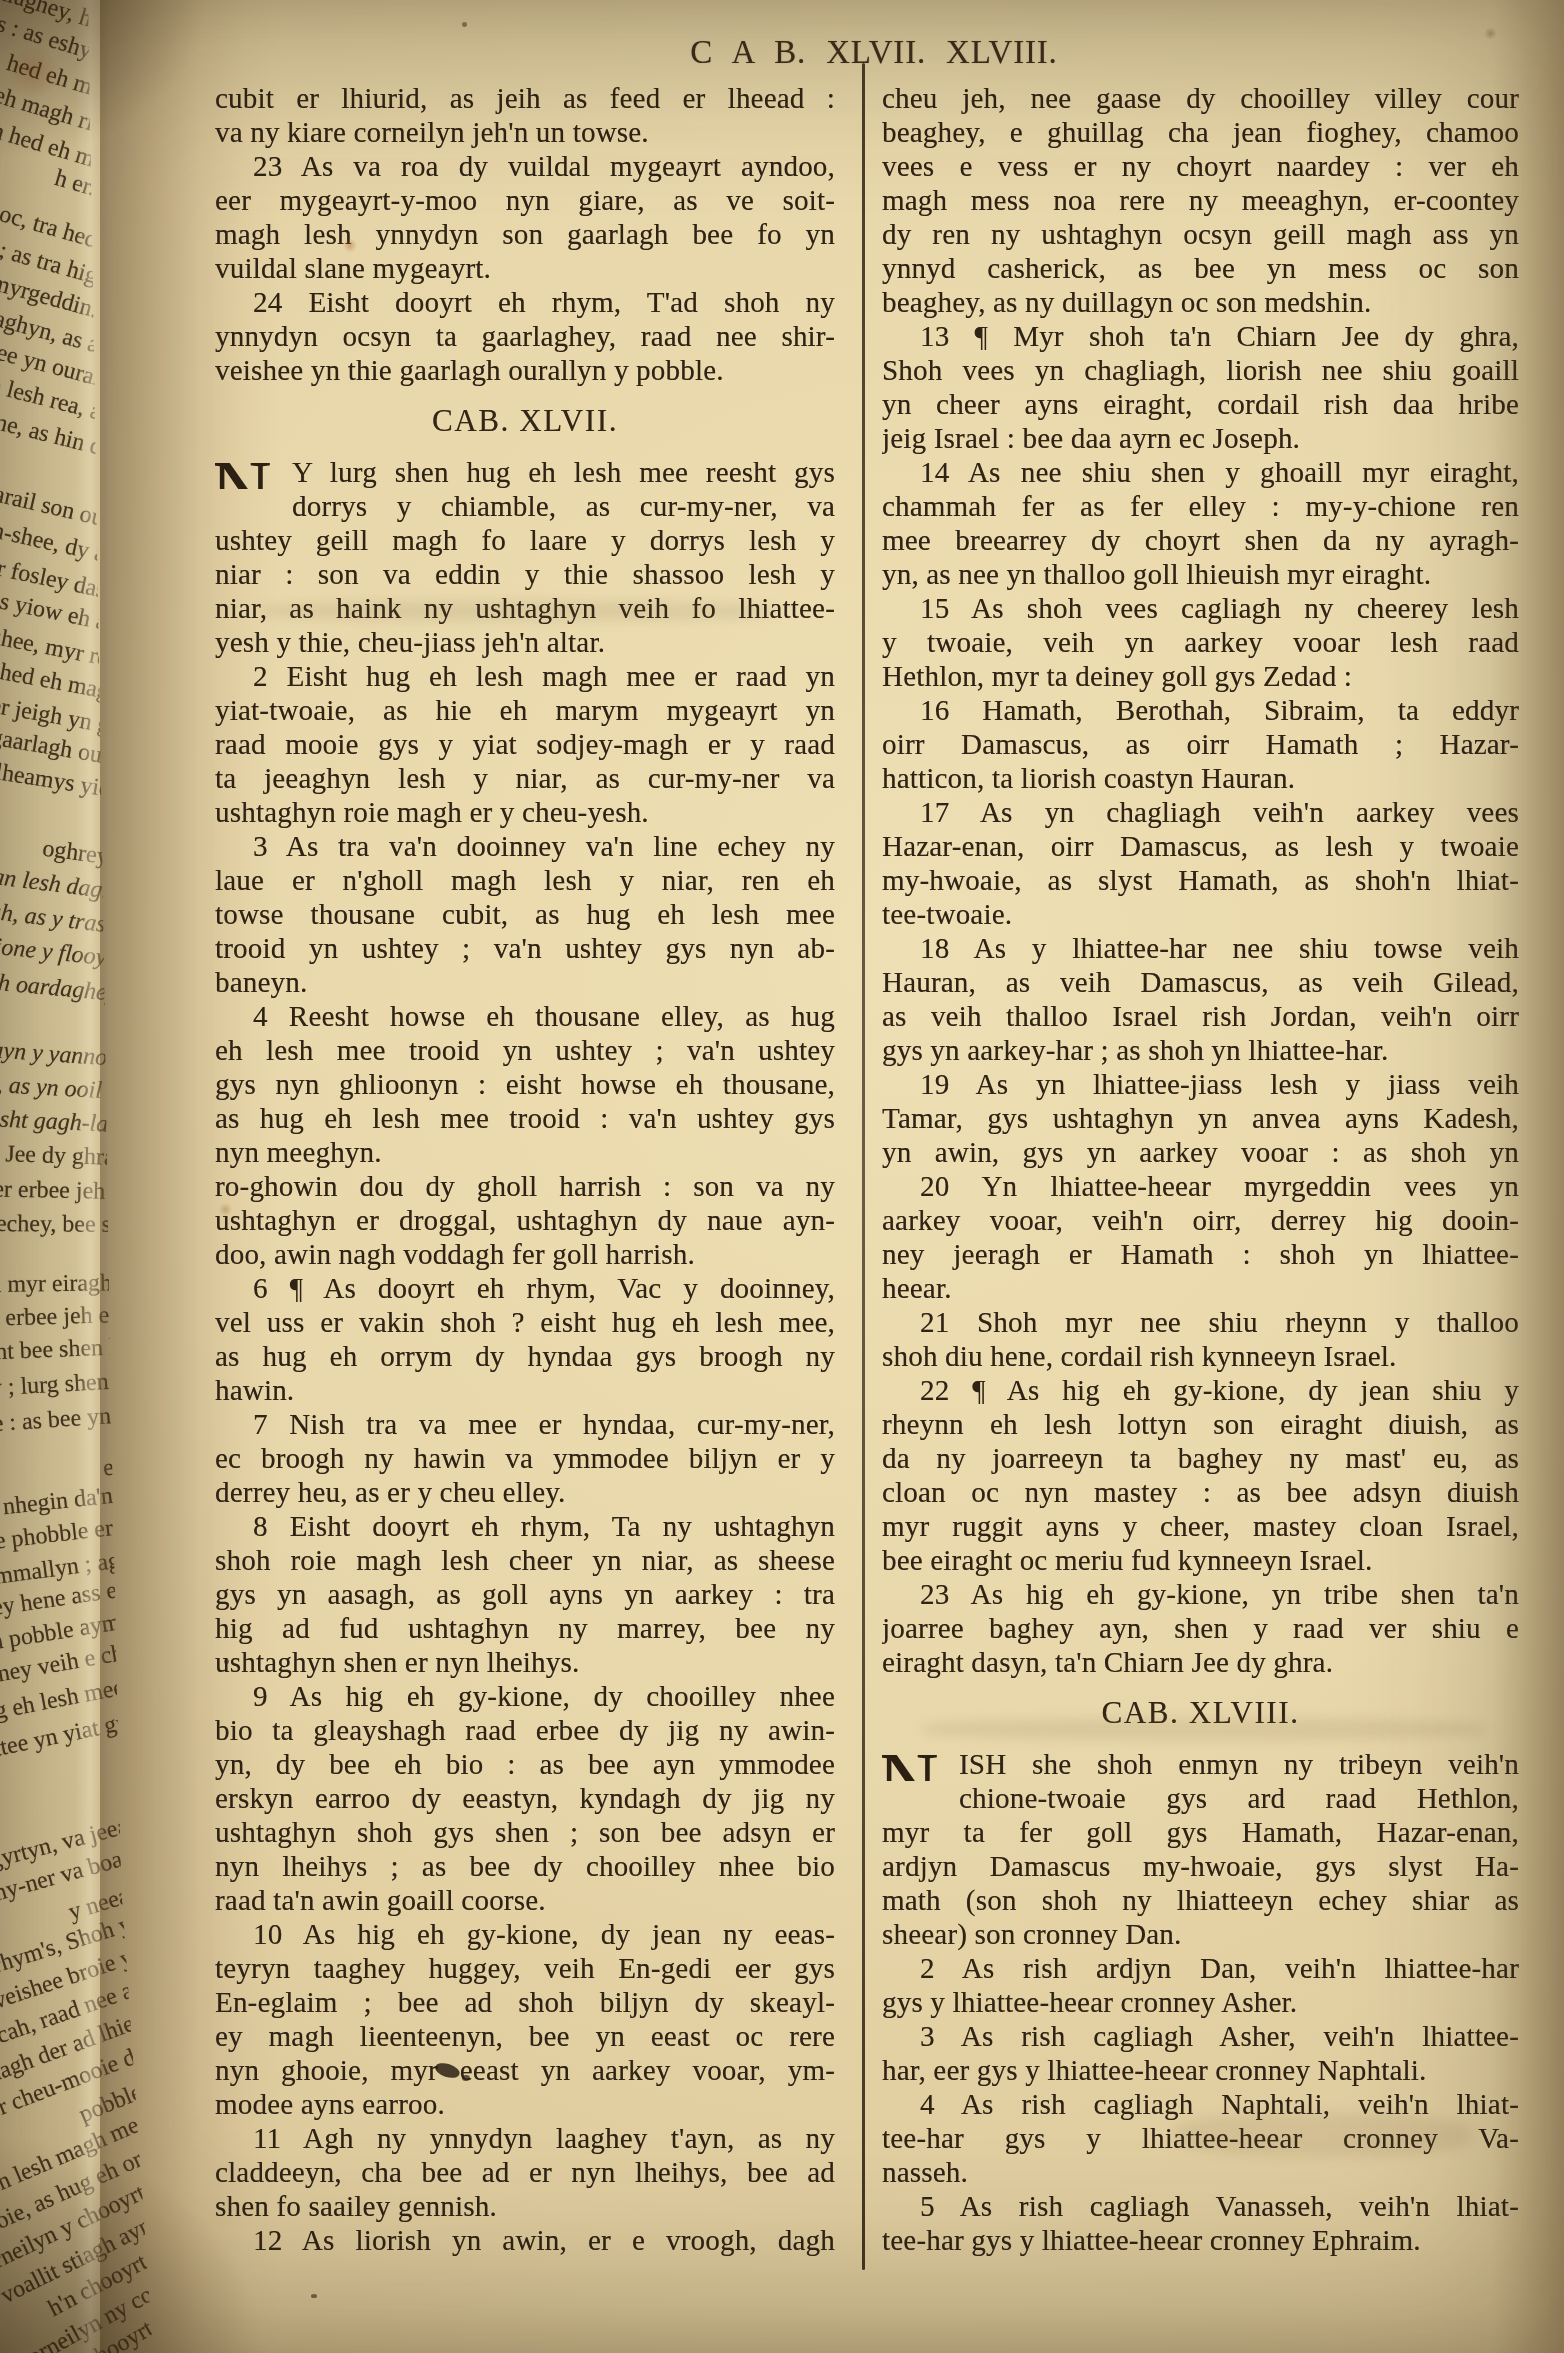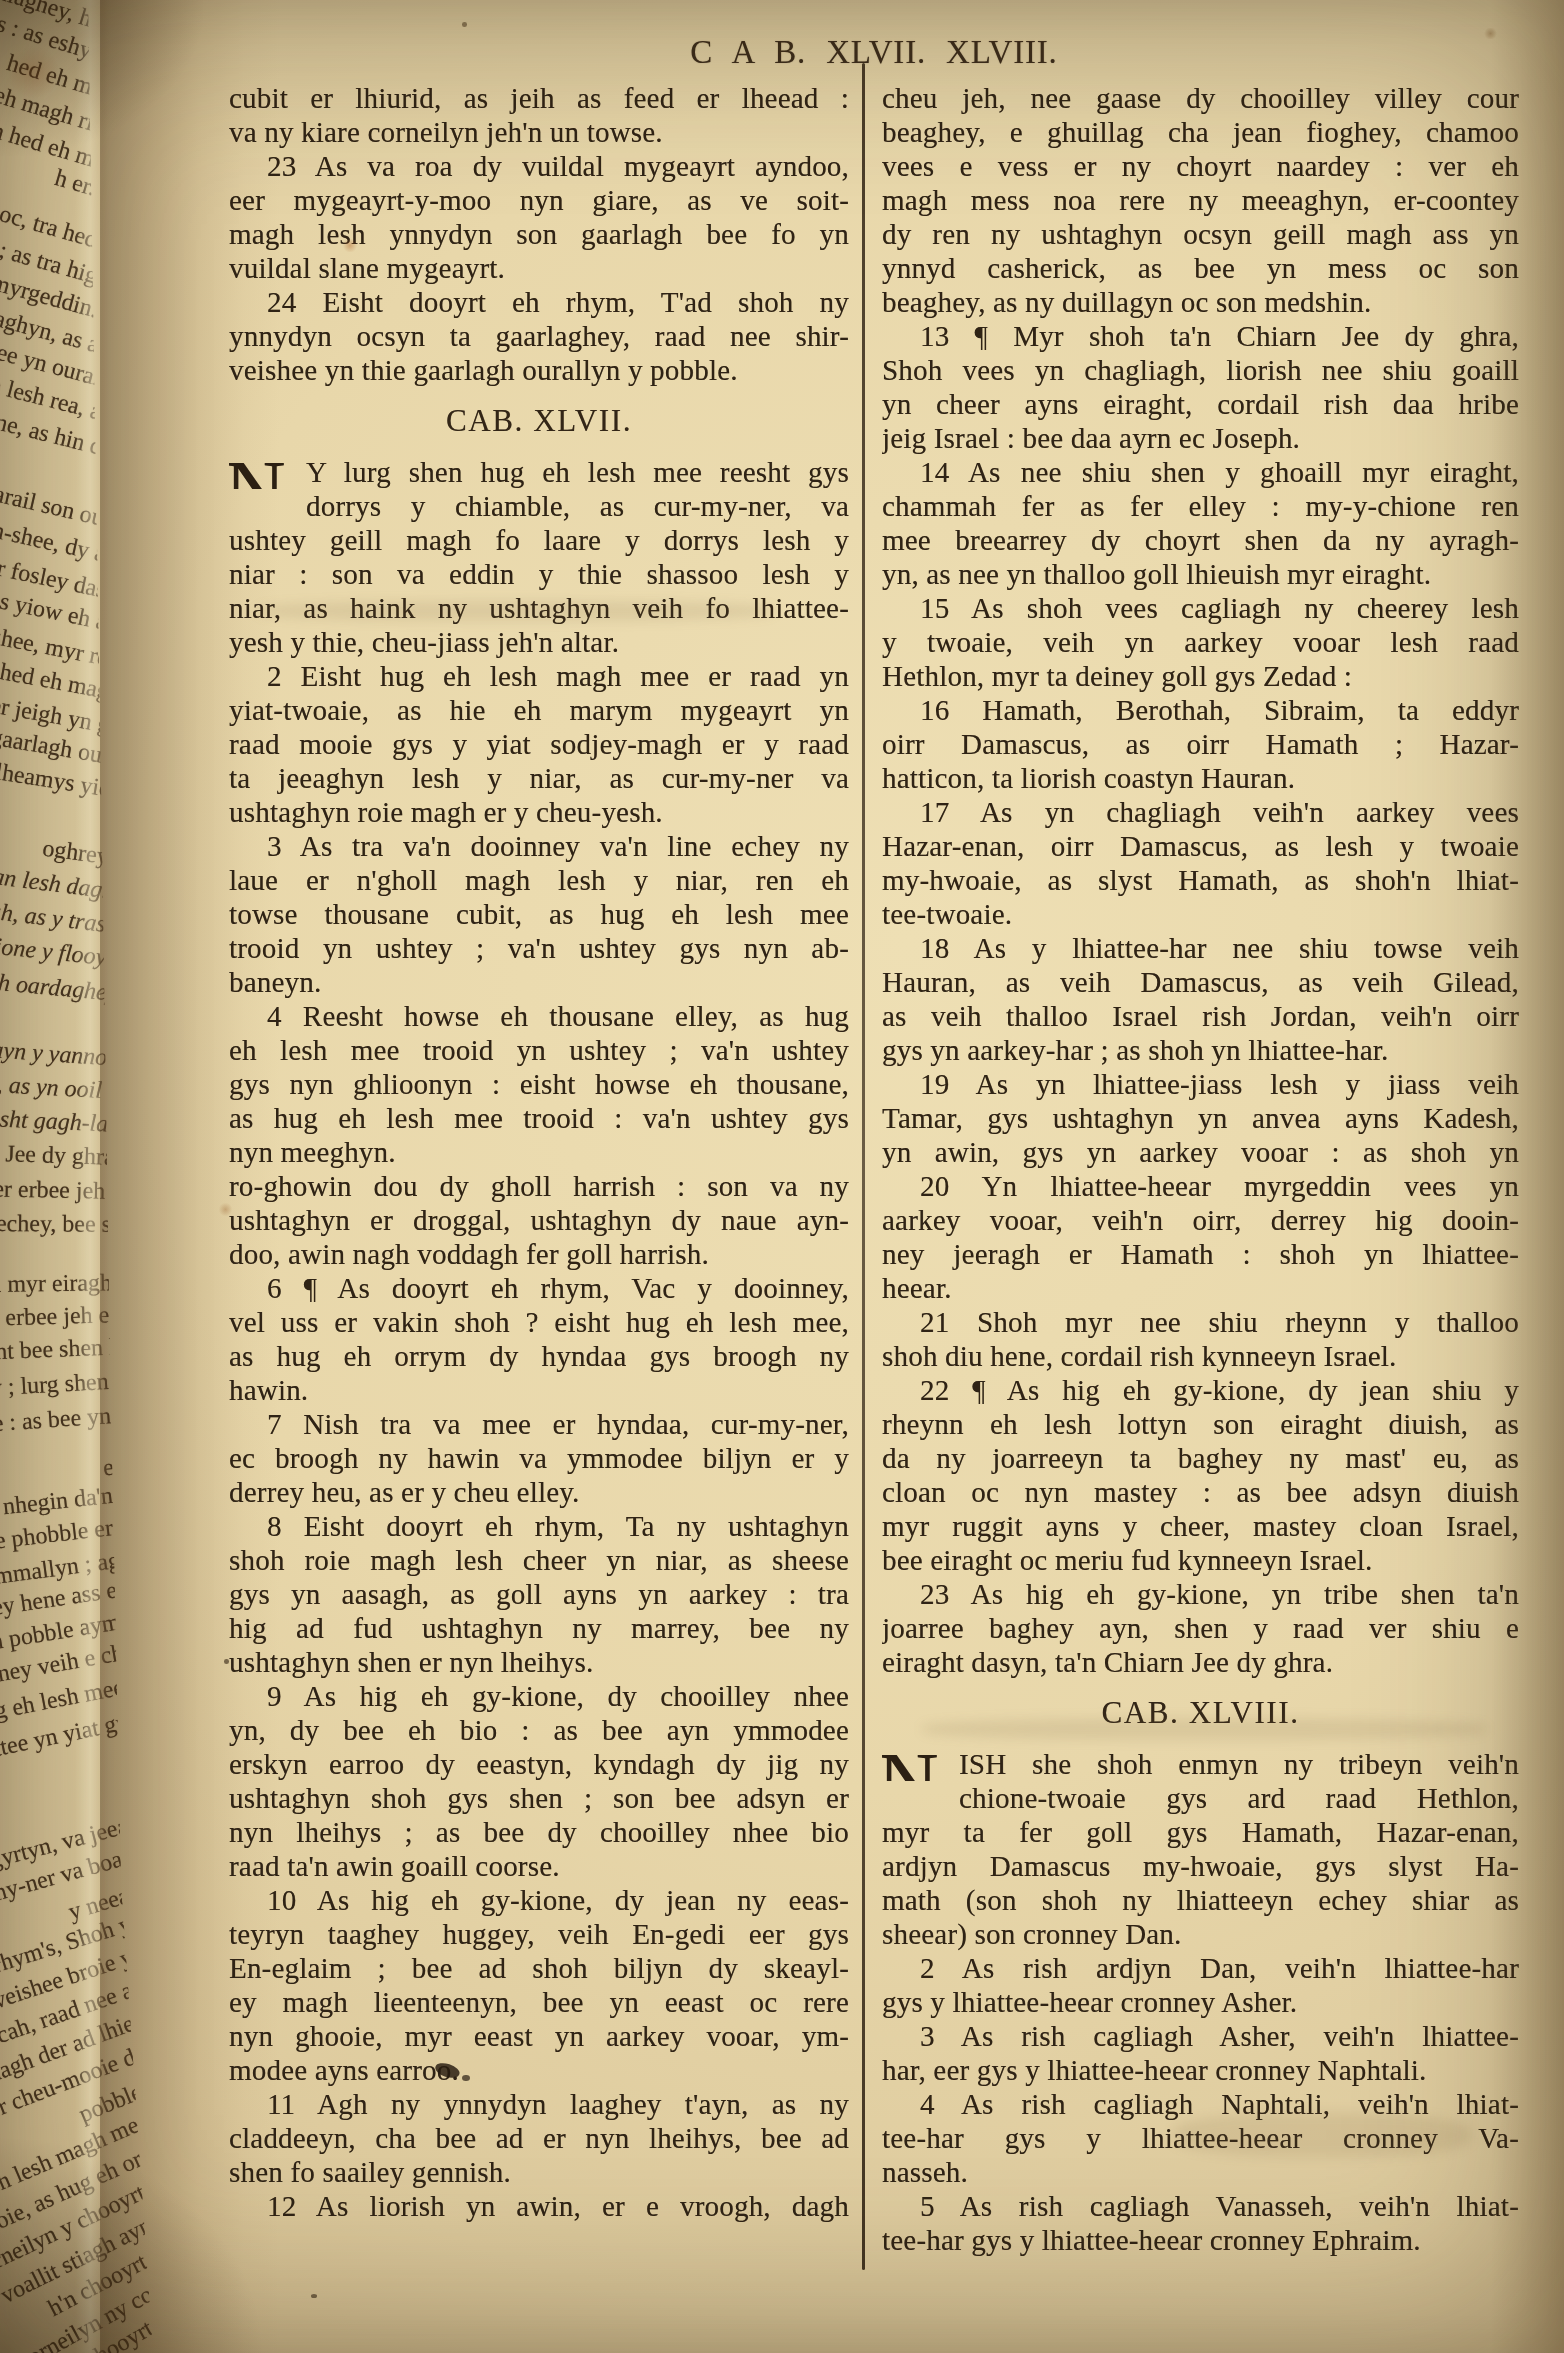--- a/index.html
+++ b/index.html
@@ -26,21 +26,21 @@
   #corner-tl{position:absolute;left:0;top:0;width:203px;height:156px;pointer-events:none;
     background:radial-gradient(ellipse at 0% 0%, rgba(40,26,10,0.40), transparent 72%);}
   #vig{position:absolute;inset:0;pointer-events:none;
     box-shadow:inset 0 0 164px 43px rgba(56,38,16,0.33), inset 0 0 43px 6.3px rgba(56,38,16,0.12);}
   
   #header{position:absolute;left:229px;top:34px;width:1290px;text-align:center;
     font-size:33px;letter-spacing:0.8px;word-spacing:11px;color:#3b2c1b;
     text-shadow:0 0 1.2px rgba(59,44,27,.35);}
   .col{position:absolute;top:81px;font-size:29px;color:#2f2315;letter-spacing:0.2px;
     text-shadow:0.2px 0.2px 0.5px rgba(47,35,21,0.5);}
-  #col-left{left:229px;width:620px;}
+  #col-left{left:215px;width:620px;}
   #col-right{left:882px;width:637px;}
   .line{height:34px;line-height:34px;overflow:hidden;text-align:justify;text-align-last:justify;}
   .line.rag{text-align-last:left;}
   .line.ind{text-indent:38px;}
   .line.pad{padding-left:77px;position:relative;}
   .dropcap{position:absolute;left:-4.7px;top:0.8px;font-size:85px;line-height:69px;color:#2c2013;}
   .chap-head{height:68px;line-height:68px;text-align:center;font-size:31px;letter-spacing:1.6px;color:#332617;}
   #divider{position:absolute;left:862px;top:63px;width:3.1px;height:2207px;border-radius:1.6px;
     background:linear-gradient(180deg,rgba(45,32,17,.85),rgba(45,32,17,.68) 50%,rgba(45,32,17,.88));}
   .ghost{position:absolute;background:rgba(125,100,60,0.13);filter:blur(5.5px);border-radius:40%;pointer-events:none;}
@@ -162,20 +162,21 @@
       <div class="line rag">hawin.</div>
       <div class="line ind">7 Nish tra va mee er hyndaa, cur-my-ner,</div>
       <div class="line">ec broogh ny hawin va ymmodee biljyn er y</div>
       <div class="line rag">derrey heu, as er y cheu elley.</div>
       <div class="line ind">8 Eisht dooyrt eh rhym, Ta ny ushtaghyn</div>
       <div class="line">shoh roie magh lesh cheer yn niar, as sheese</div>
       <div class="line">gys yn aasagh, as goll ayns yn aarkey : tra</div>
       <div class="line">hig ad fud ushtaghyn ny marrey, bee ny</div>
       <div class="line rag">ushtaghyn shen er nyn lheihys.</div>
       <div class="line ind">9 As hig eh gy-kione, dy chooilley nhee</div>
+      <div class="line">bio ta gleayshagh raad erbee dy jig ny awin-</div>
       <div class="line">yn, dy bee eh bio : as bee ayn ymmodee</div>
       <div class="line">erskyn earroo dy eeastyn, kyndagh dy jig ny</div>
       <div class="line">ushtaghyn shoh gys shen ; son bee adsyn er</div>
       <div class="line">nyn lheihys ; as bee dy chooilley nhee bio</div>
       <div class="line rag">raad ta'n awin goaill coorse.</div>
       <div class="line ind">10 As hig eh gy-kione, dy jean ny eeas-</div>
       <div class="line">teyryn taaghey huggey, veih En-gedi eer gys</div>
       <div class="line">En-eglaim ; bee ad shoh biljyn dy skeayl-</div>
       <div class="line">ey magh lieenteenyn, bee yn eeast oc rere</div>
       <div class="line">nyn ghooie, myr eeast yn aarkey vooar, ym-</div>

